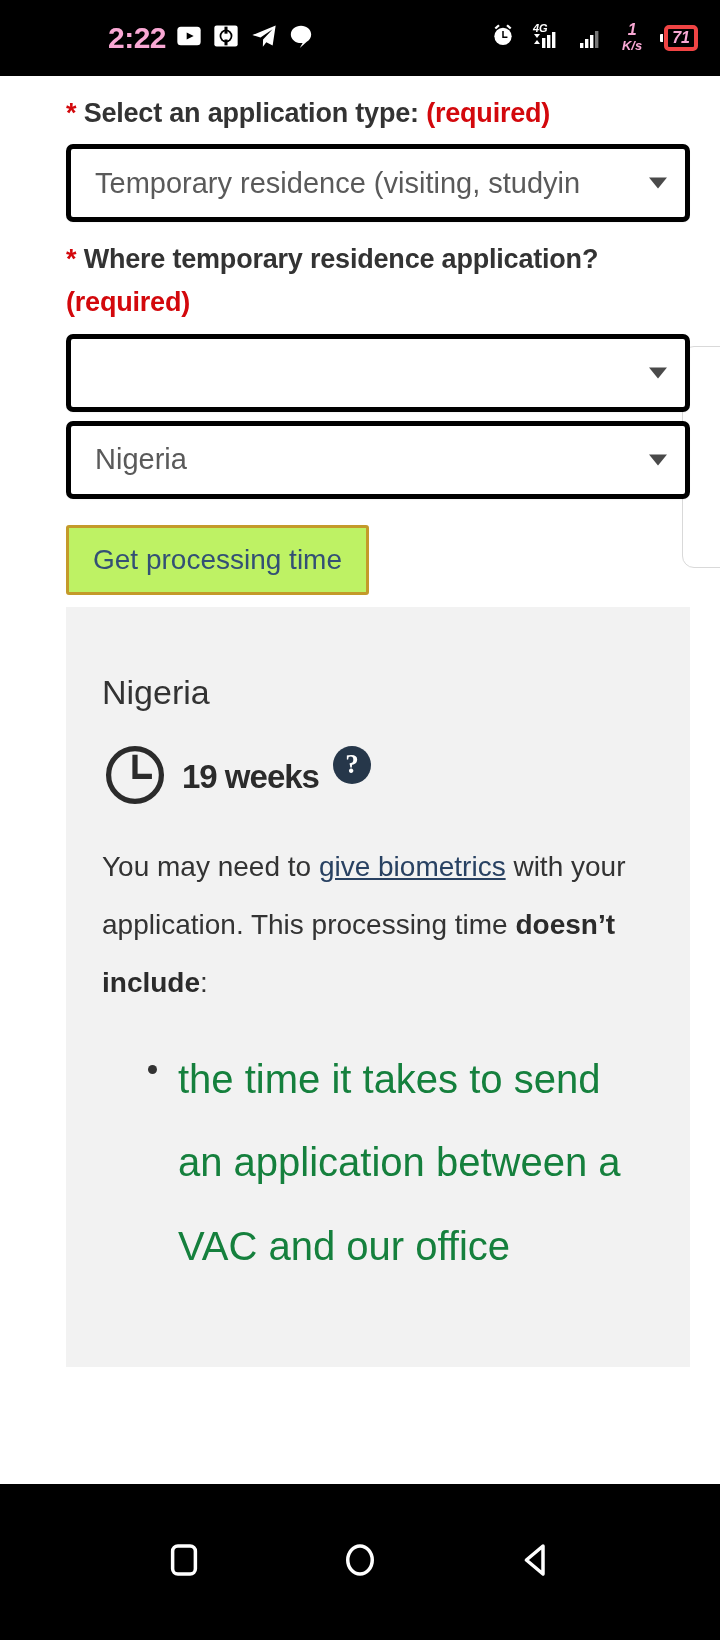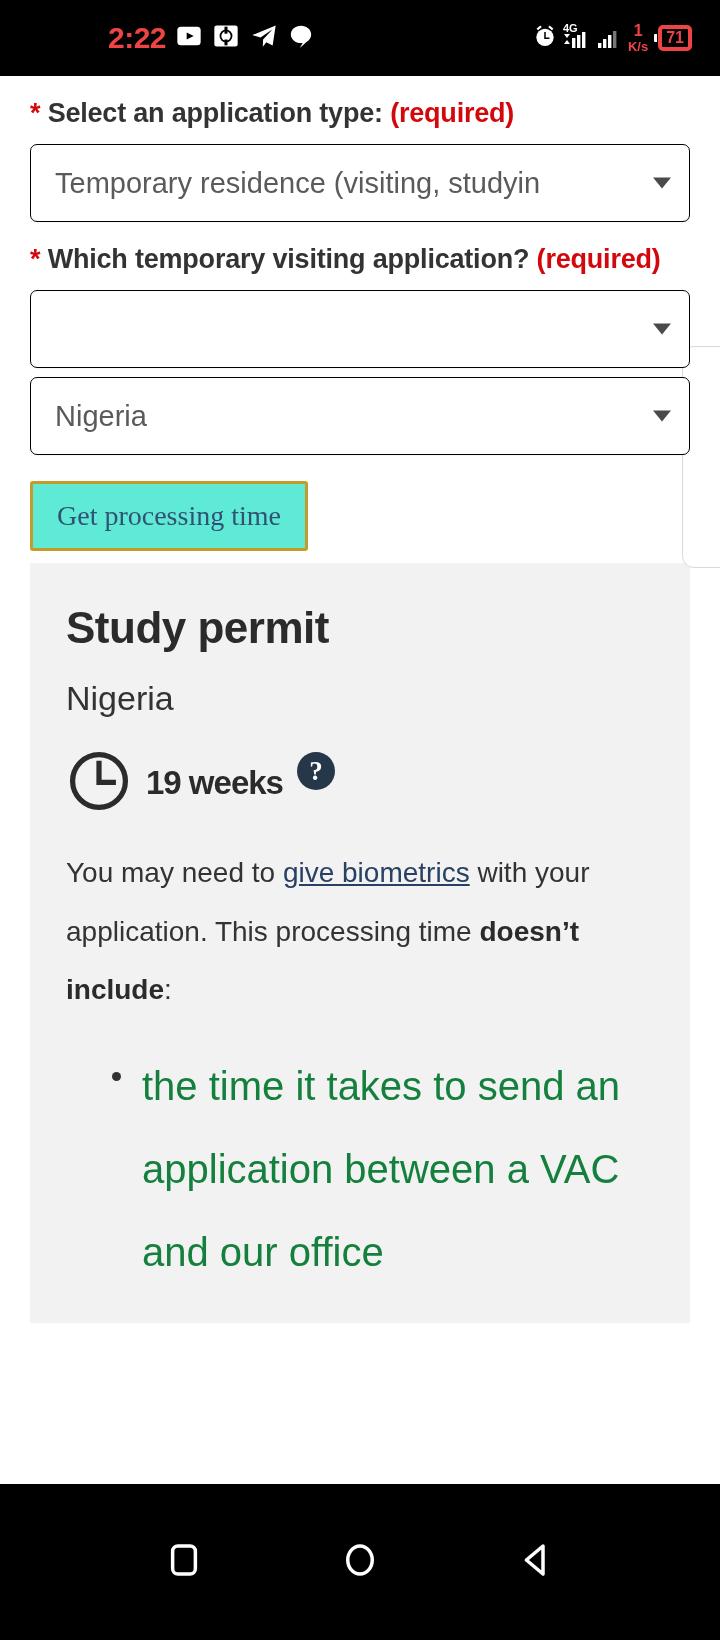--- a/index.html
+++ b/index.html
@@ -12,43 +12,43 @@
     font-family: "Liberation Sans", sans-serif;
   }
 
   
   .status-bar {
     position: absolute;
     top: 0; left: 0;
     width: 720px;
     height: 76px;
     background: #000000;
-    color: #ef4444;
+    color: #f9a8d4;
     display: flex;
     align-items: center;
     justify-content: space-between;
-    padding: 0 28px 0 0;
+    padding: 0 22px 0 0;
   }
   .status-left {
     display: flex;
     align-items: center;
     gap: 9px;
     padding-left: 108px;
   }
   .status-clock {
     font-size: 30px;
     font-weight: bold;
     letter-spacing: -0.5px;
     line-height: 1;
     font-family: "Liberation Sans", sans-serif;
   }
   .status-right {
     display: flex;
-    align-items: center;
-    gap: 3px;
+    gap: 15px;
+    font-style: italic;
   }
   .sb-icon { display: block; }
 
   .netspeed {
     display: flex;
     flex-direction: column;
     align-items: center;
     line-height: 1;
     font-size: 15px;
     font-weight: bold;
@@ -78,40 +78,41 @@
   }
 
   
   .page {
     position: absolute;
     top: 76px; left: 0;
     width: 720px;
     height: 1408px;
     background: #ffffff;
     overflow: hidden;
+    padding-left: 36px;
   }
 
   .field-block { padding: 0 30px; }
 
   .field-label {
     font-size: 27px;
     font-weight: bold;
     color: #333333;
     line-height: 1.6;
     margin-top: 16px;
     letter-spacing: -0.2px;
   }
   .req-star { color: #d3080c; font-weight: bold; }
   .req-tag  { color: #d3080c; font-weight: bold; }
 
   .select-box {
     position: relative;
     margin-top: 9px;
     height: 78px;
-    border: 1px solid #000000;
+    border: 5px solid #000000;
     border-radius: 7px;
     background: #ffffff;
     display: flex;
     align-items: center;
     padding: 0 46px 0 24px;
     box-shadow: 0 1px 1px rgba(0,0,0,0.04);
   }
   .select-value {
     font-size: 29px;
     color: #5a5a5a;
@@ -142,27 +143,26 @@
   }
 
   
   .get-btn {
     margin: 26px 0 0 30px;
     display: inline-flex;
     align-items: center;
     justify-content: center;
     padding: 0 24px;
     height: 70px;
-    background: #5eead4;
+    background: #bef264;
     border: 3px solid #c49a2a;
     border-radius: 3px;
     color: #335075;
     font-size: 28px;
     cursor: pointer;
-    font-family: Liberation Serif, serif;
   }
 
   
   .result-card {
     margin: 12px 30px 0 30px;
     background: #f2f2f2;
     padding: 40px 36px 20px 36px;
     min-height: 760px;
   }
   .result-title {
@@ -347,21 +347,21 @@
     <div class="select-box">
       <span class="select-value">Temporary residence (visiting, studyin</span>
       <span class="select-arrow"></span>
     </div>
   </div>
 
   
   <div class="field-block">
     <div class="field-label">
       <span class="req-star">*</span>
-      <span>Which temporary visiting application?</span>
+      <span>Where temporary residence application?</span>
       <span class="req-tag">(required)</span>
     </div>
     <div class="select-box">
       <span class="select-arrow"></span>
     </div>
   </div>
 
   
   <div class="field-block">
     <div class="select-box">
@@ -370,21 +370,20 @@
     </div>
   </div>
 
   
   <div class="get-btn">
     <span>Get processing time</span>
   </div>
 
   
   <div class="result-card">
-    <div class="result-title">Study permit</div>
     <div class="result-country">Nigeria</div>
 
     <div class="time-row">
       <span class="clock-icon">
         <svg width="66" height="66" viewBox="0 0 24 24">
           <circle cx="12" cy="12" r="9.6" fill="none" stroke="#2b2b2b" stroke-width="1.9"></circle>
           <path d="M12 5.6 v6.9 h5.2" fill="none" stroke="#2b2b2b" stroke-width="1.9" stroke-linecap="square"></path>
         </svg>
       </span>
       <span class="time-value">19 weeks</span>

